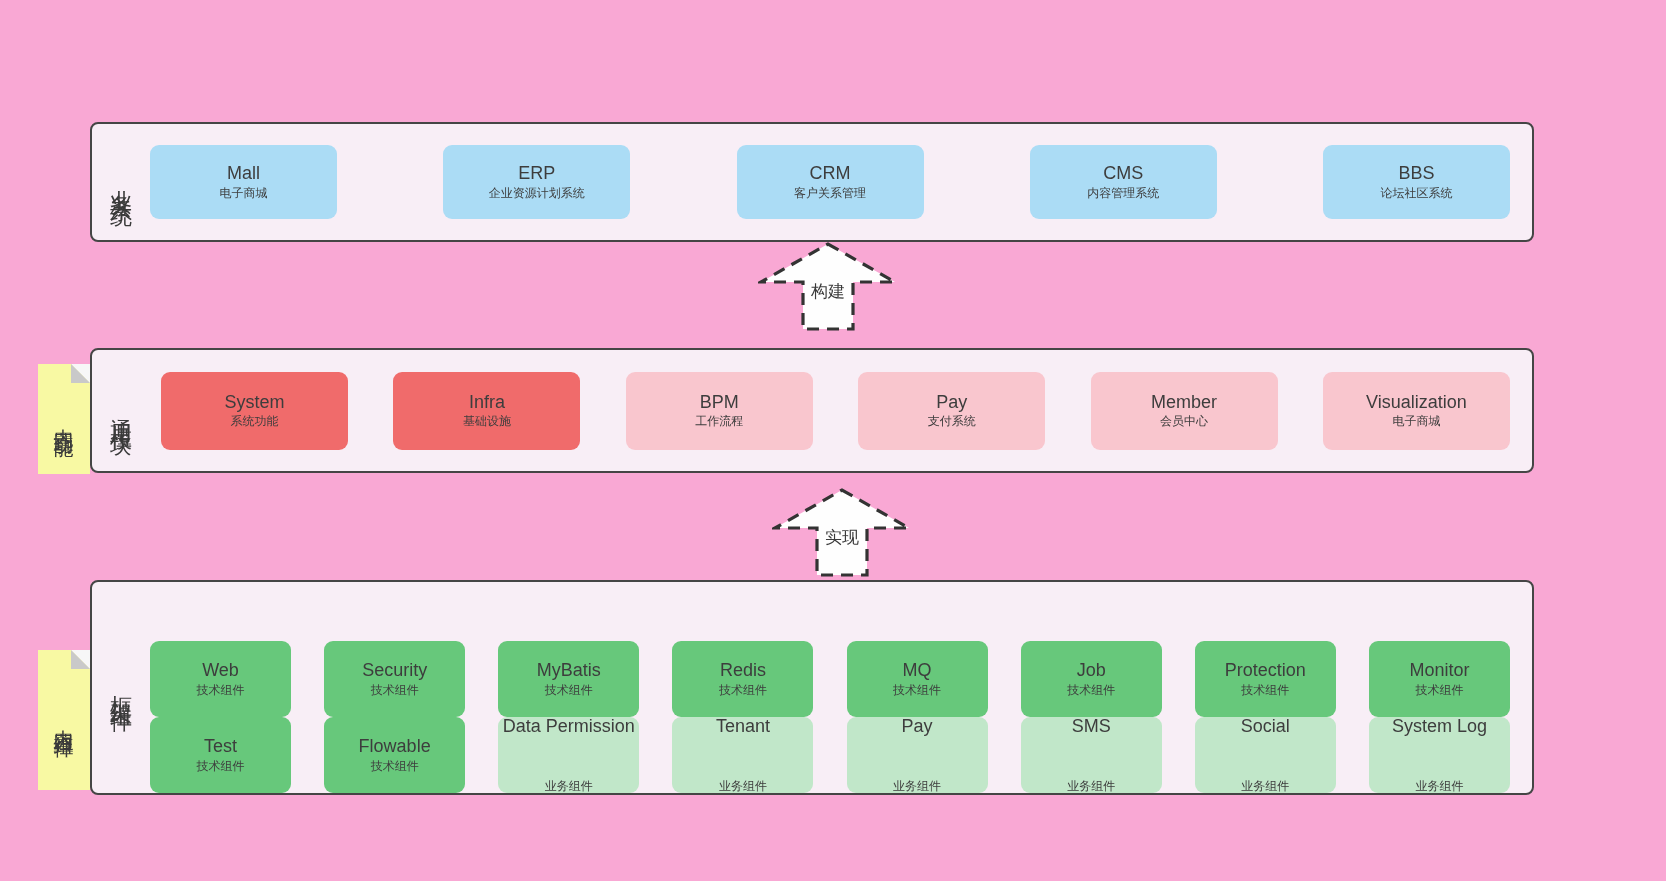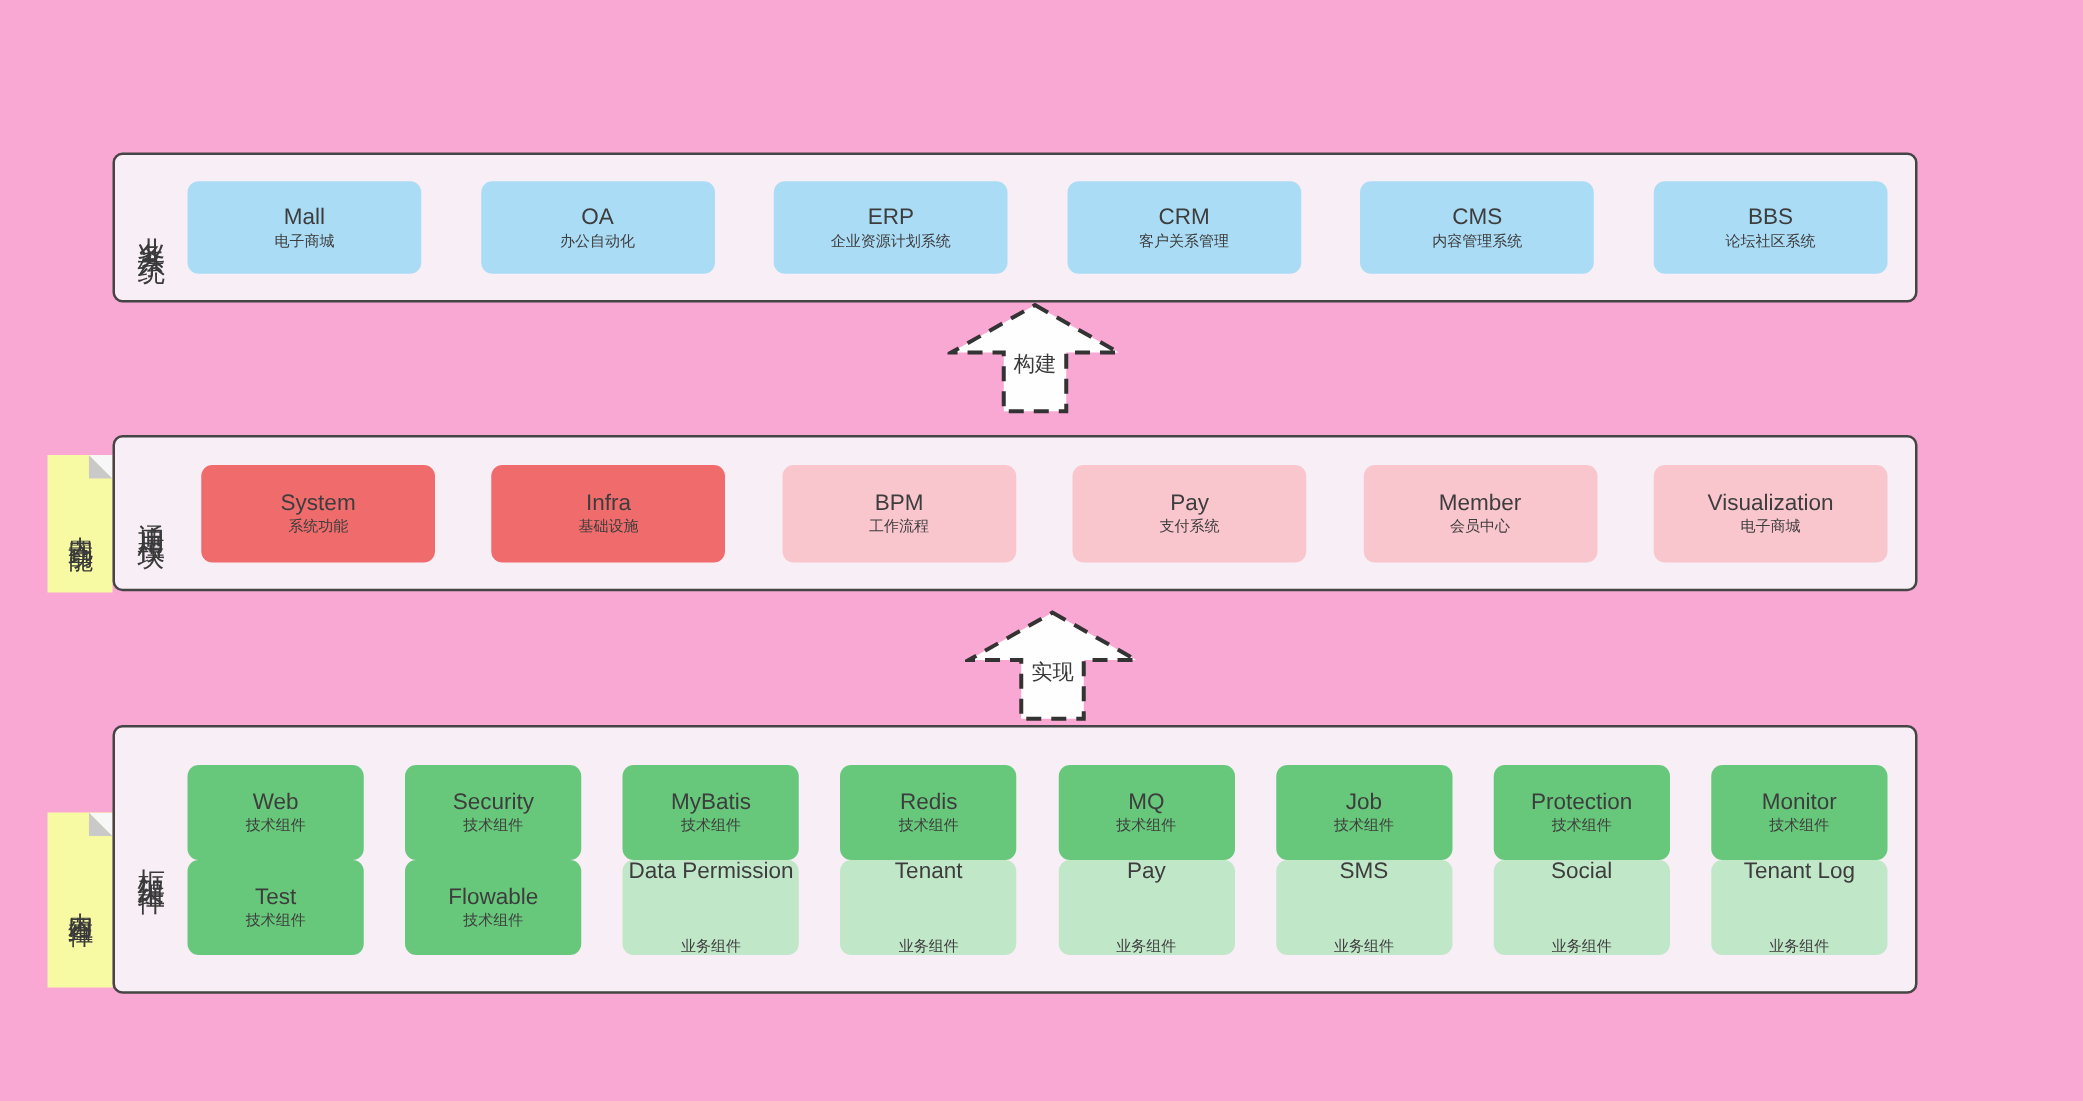--- a/index.html
+++ b/index.html
@@ -17,21 +17,21 @@
   }
   .v-text{
     writing-mode:vertical-rl;text-orientation:upright;
     font-size:22px;letter-spacing:5px;color:#3a3a3a;line-height:1;
   }
   .band-boxes{
     flex:1;display:flex;align-items:center;justify-content:space-between;
     padding-right:22px;
   }
   .band-col{
-    flex:1;display:flex;flex-direction:column;justify-content:center;
+    flex:1;display:flex;flex-direction:column;justify-content:flex-end;
     padding-right:22px;
   }
   .row{display:flex;justify-content:space-between;}
   .box{
     border-radius:9px;display:flex;flex-direction:column;
     align-items:center;justify-content:center;text-align:center;
     line-height:1.32;
   }
   .box-lg{width:187px;height:74px;}
   .box-md{width:187px;height:78px;margin-left:11px;}
@@ -68,24 +68,20 @@
   <div class="band" style="top:122px;height:120px;">
     <div class="band-label">
       <div class="v-text">业务系统</div>
     </div>
     <div class="band-boxes">
       <div class="box box-lg blue">
         <div class="box-title">Mall</div>
         <div class="box-sub">电子商城</div>
       </div>
       <div class="box box-lg blue">
-        <div class="box-title">OA</div>
-        <div class="box-sub">办公自动化</div>
-      </div>
-      <div class="box box-lg blue">
         <div class="box-title">ERP</div>
         <div class="box-sub">企业资源计划系统</div>
       </div>
       <div class="box box-lg blue">
         <div class="box-title">CRM</div>
         <div class="box-sub">客户关系管理</div>
       </div>
       <div class="box box-lg blue">
         <div class="box-title">CMS</div>
         <div class="box-sub">内容管理系统</div>
@@ -215,20 +211,20 @@
         </div>
         <div class="box box-sm green-light">
           <div class="box-title">SMS</div>
           <div class="box-sub">业务组件</div>
         </div>
         <div class="box box-sm green-light">
           <div class="box-title">Social</div>
           <div class="box-sub">业务组件</div>
         </div>
         <div class="box box-sm green-light">
-          <div class="box-title">Tenant Log</div>
+          <div class="box-title">System Log</div>
           <div class="box-sub">业务组件</div>
         </div>
       </div>
     </div>
   </div>
 
 </div>
 
 </body></html>

